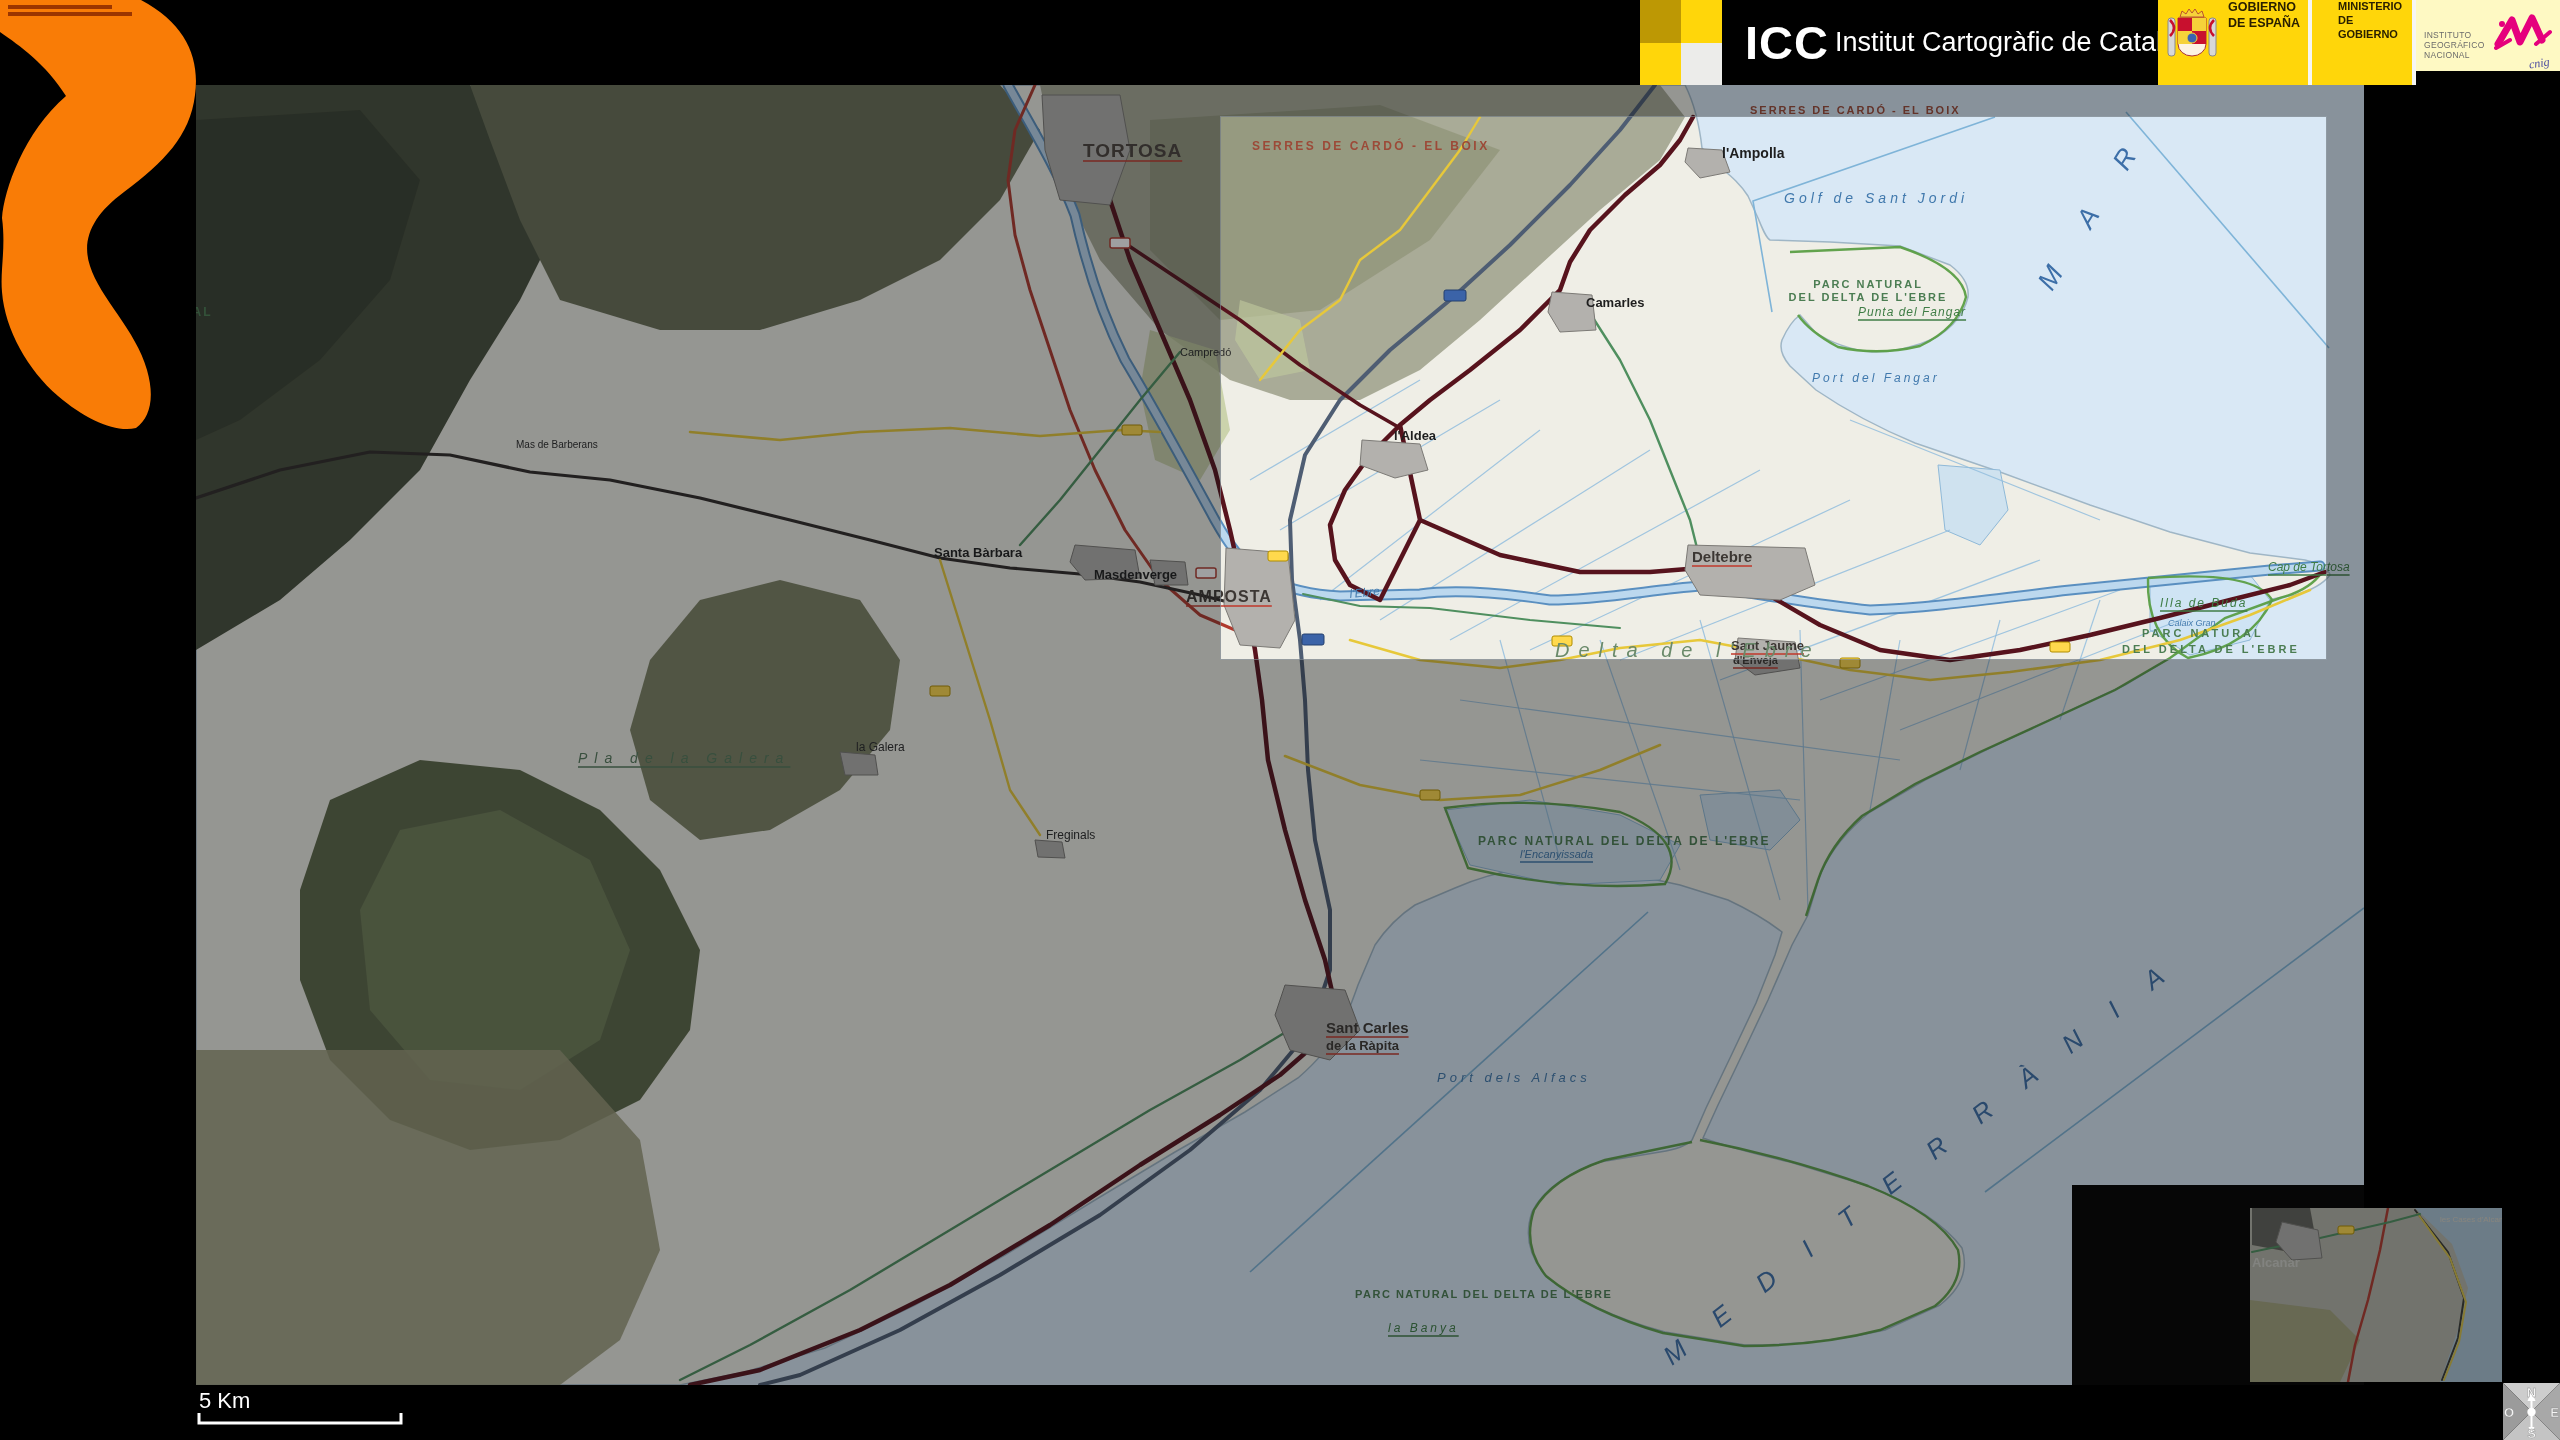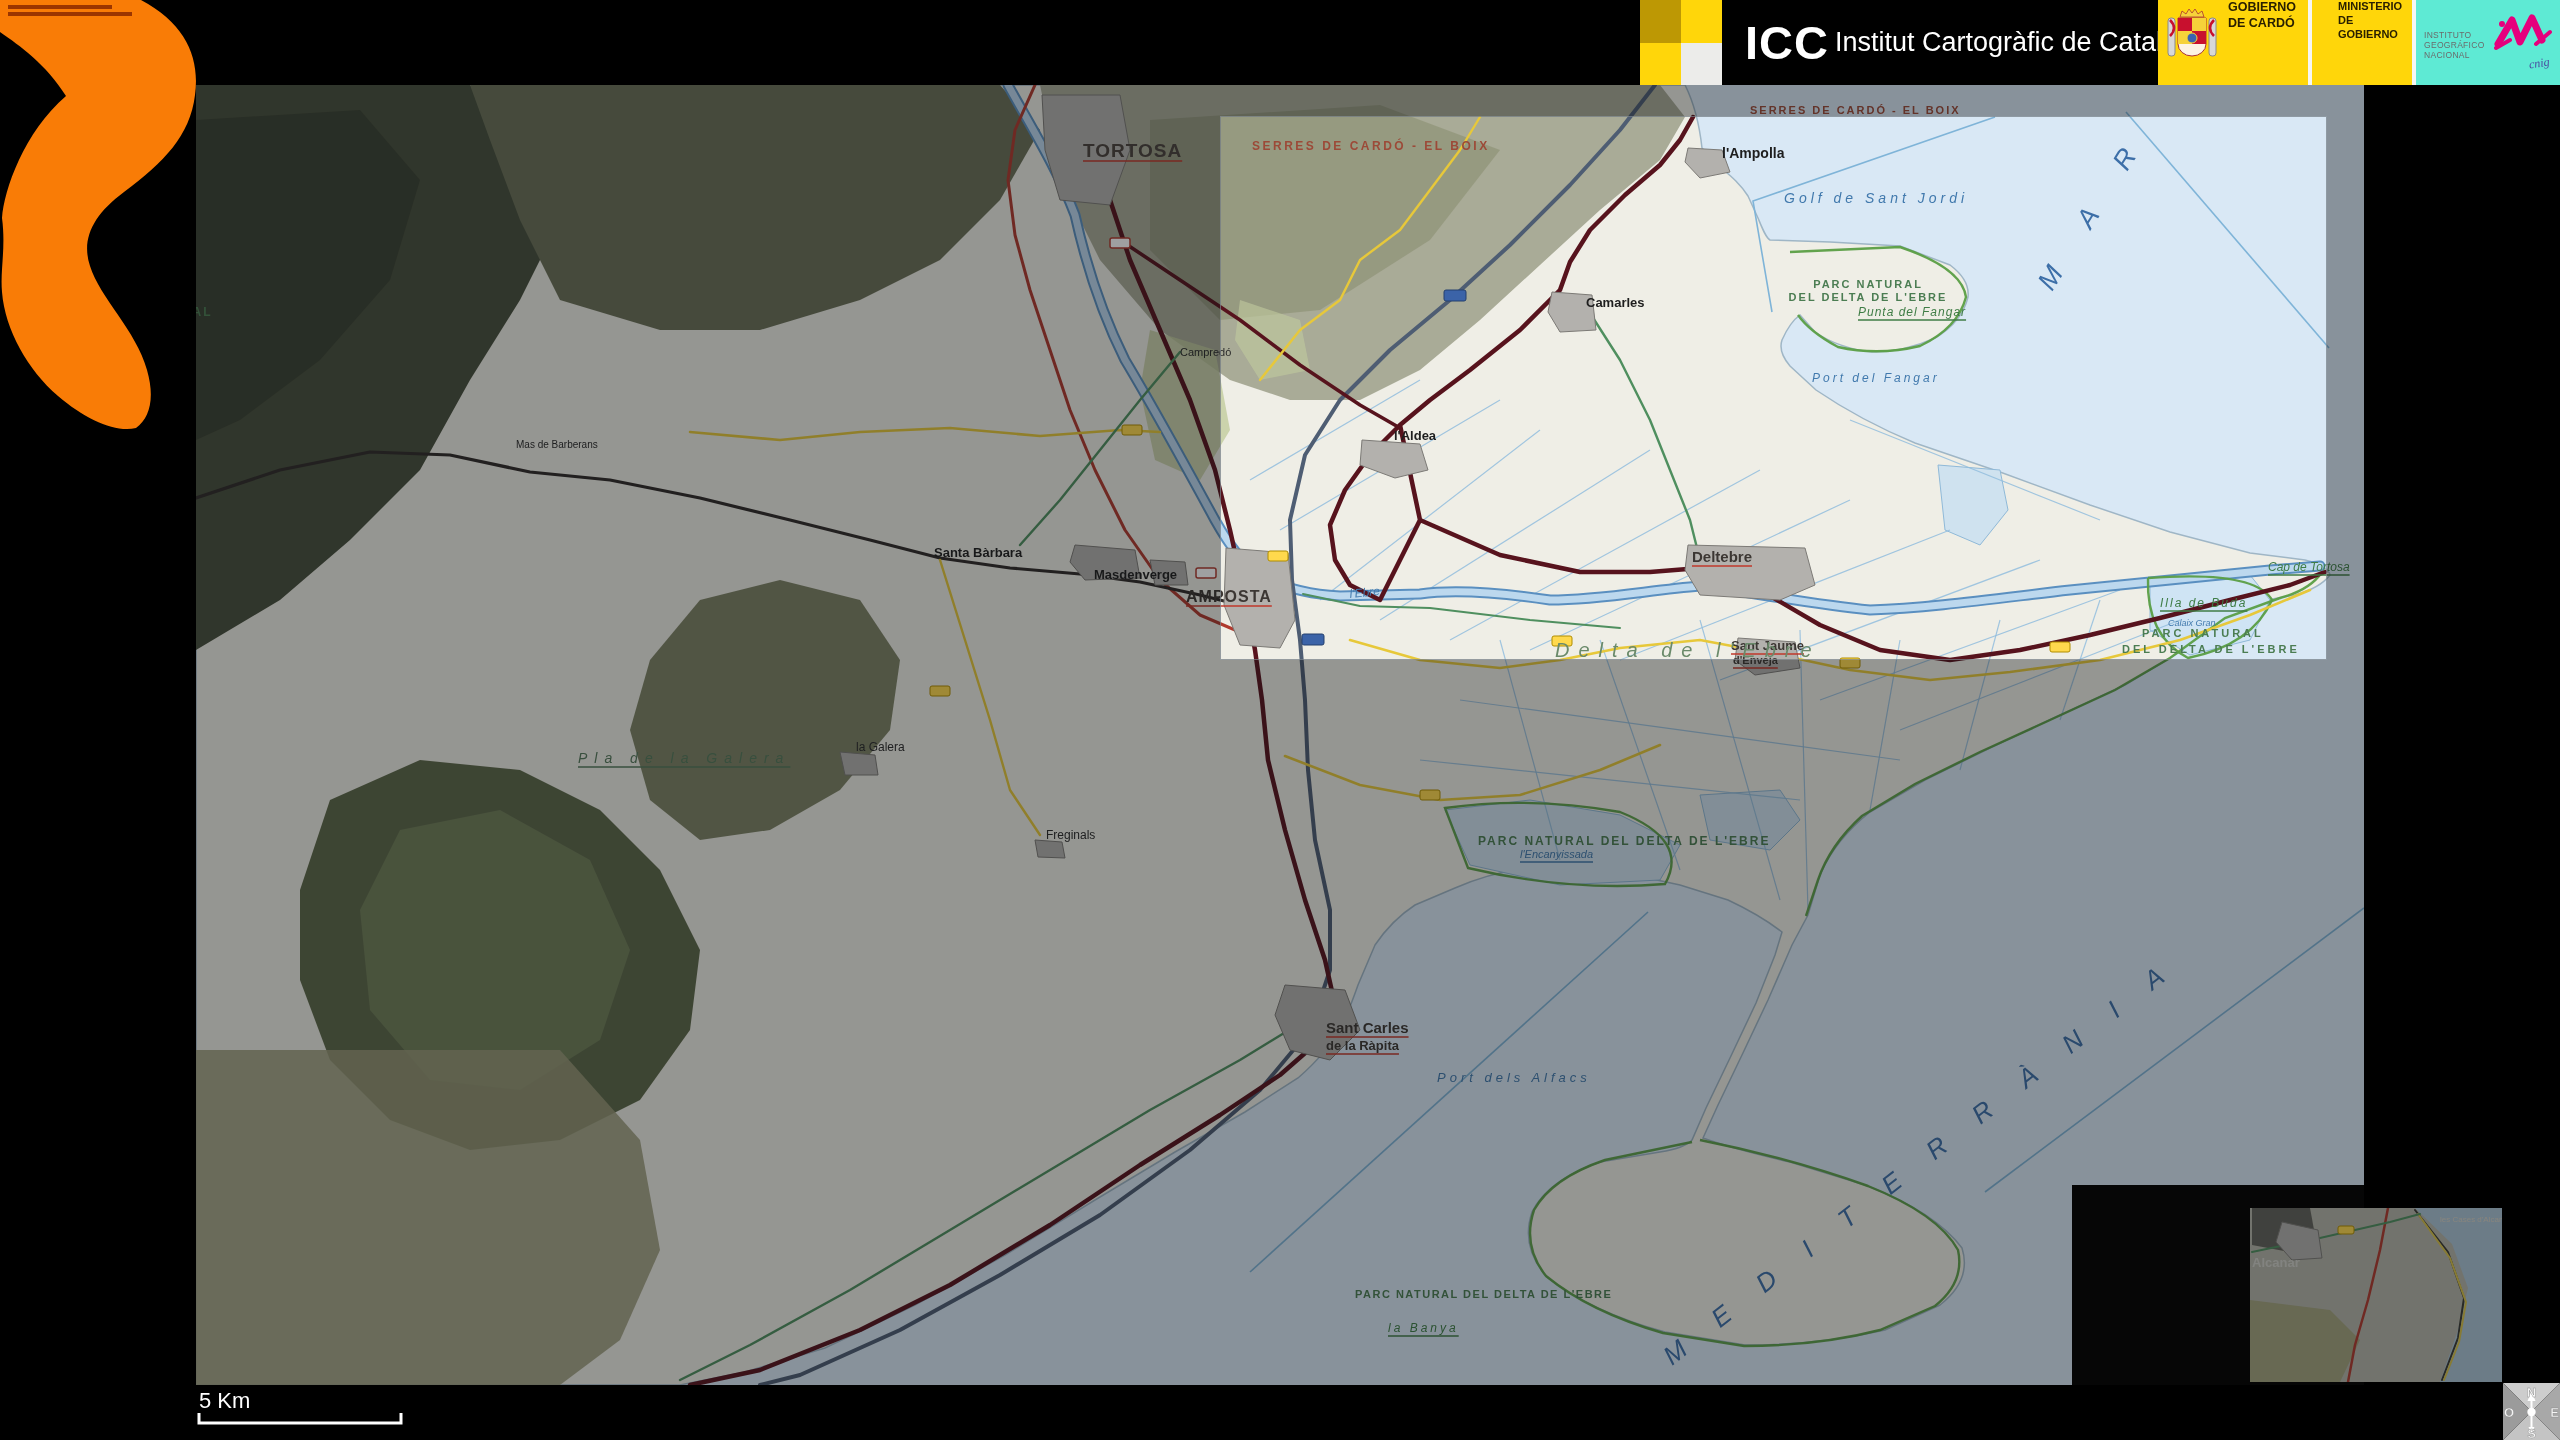--- a/index.html
+++ b/index.html
@@ -12,21 +12,21 @@
                 grid-template-columns:41px 41px;grid-template-rows:43px 42px;}
   #icc-block{position:absolute;left:1745px;top:0;height:85px;display:flex;align-items:center;gap:6px;text-align:center;}
   .icc-acronym{color:#fff;font-size:47px;font-weight:700;letter-spacing:1px;}
   .icc-name{color:#fff;font-size:27px;font-weight:400;}
   .gov-block{position:absolute;top:0;height:85px;background:#FFD60A;display:flex;align-items:flex-start;}
   #gob-block{left:2158px;width:150px;}
   #fom-block{left:2312px;width:100px;}
   .gov-sep{position:absolute;top:0;width:4px;height:85px;background:#f6f6f4;}
   .gov-text{color:#2a2000;font-weight:700;font-size:12.5px;line-height:1.25;}
   #fom-block .gov-text{font-size:11px;padding-left:26px;}
-  #ign-block{position:absolute;left:2416px;top:0;width:144px;height:85px;background:#5eead4;}
+  #ign-block{position:absolute;left:2416px;top:0;width:144px;height:71px;background:#fef9c3;}
   .ign-text{position:absolute;left:8px;top:30px;color:#6b6b6b;font-size:8.5px;line-height:1.18;letter-spacing:.3px;}
   #cnig-logo{position:absolute;right:6px;top:14px;}
   #cnig-script{position:absolute;right:10px;top:56px;font-family:"Liberation Serif",serif;
                font-style:italic;font-size:12px;color:#4a4aa0;transform:rotate(-8deg);}
 
   
   #orange-logo{position:absolute;left:0;top:0;z-index:30;}
   .tagline-bar{position:absolute;height:4px;background:#9b3500;z-index:31;}
 
   
@@ -363,21 +363,21 @@
         <rect x="12" y="18" width="14" height="13" fill="#c8102e"></rect>
         <rect x="26" y="31" width="14" height="13" fill="#c8102e"></rect>
         <rect x="26" y="18" width="14" height="13" fill="#f6d23a"></rect>
         <rect x="12" y="31" width="14" height="13" fill="#f6d23a"></rect>
         <circle cx="26" cy="38" r="5" fill="#3a63b0" stroke="#f6d23a"></circle>
         <path d="M14,17 h24 l-2,-6 -4,3 -3,-5 -3,4 -3,-4 -3,5 -4,-3 Z" fill="#f6d23a" stroke="#a33" stroke-width=".8"></path>
         <path d="M4,20 q8,8 0,16 M48,20 q-8,8 0,16" stroke="#c8102e" stroke-width="2.5" fill="none"></path>
       </svg>
       <div class="gov-text" style="margin-left:10px">
         <div>GOBIERNO</div>
-        <div>DE CARDÓ</div>
+        <div>DE ESPAÑA</div>
       </div>
     </div>
     <div class="gov-sep" style="left:2308px"></div>
     <div class="gov-block" id="fom-block">
       <div class="gov-text">
         <div>MINISTERIO</div>
         <div>DE GOBIERNO</div>
       </div>
     </div>
     <div class="gov-sep" style="left:2412px"></div>

